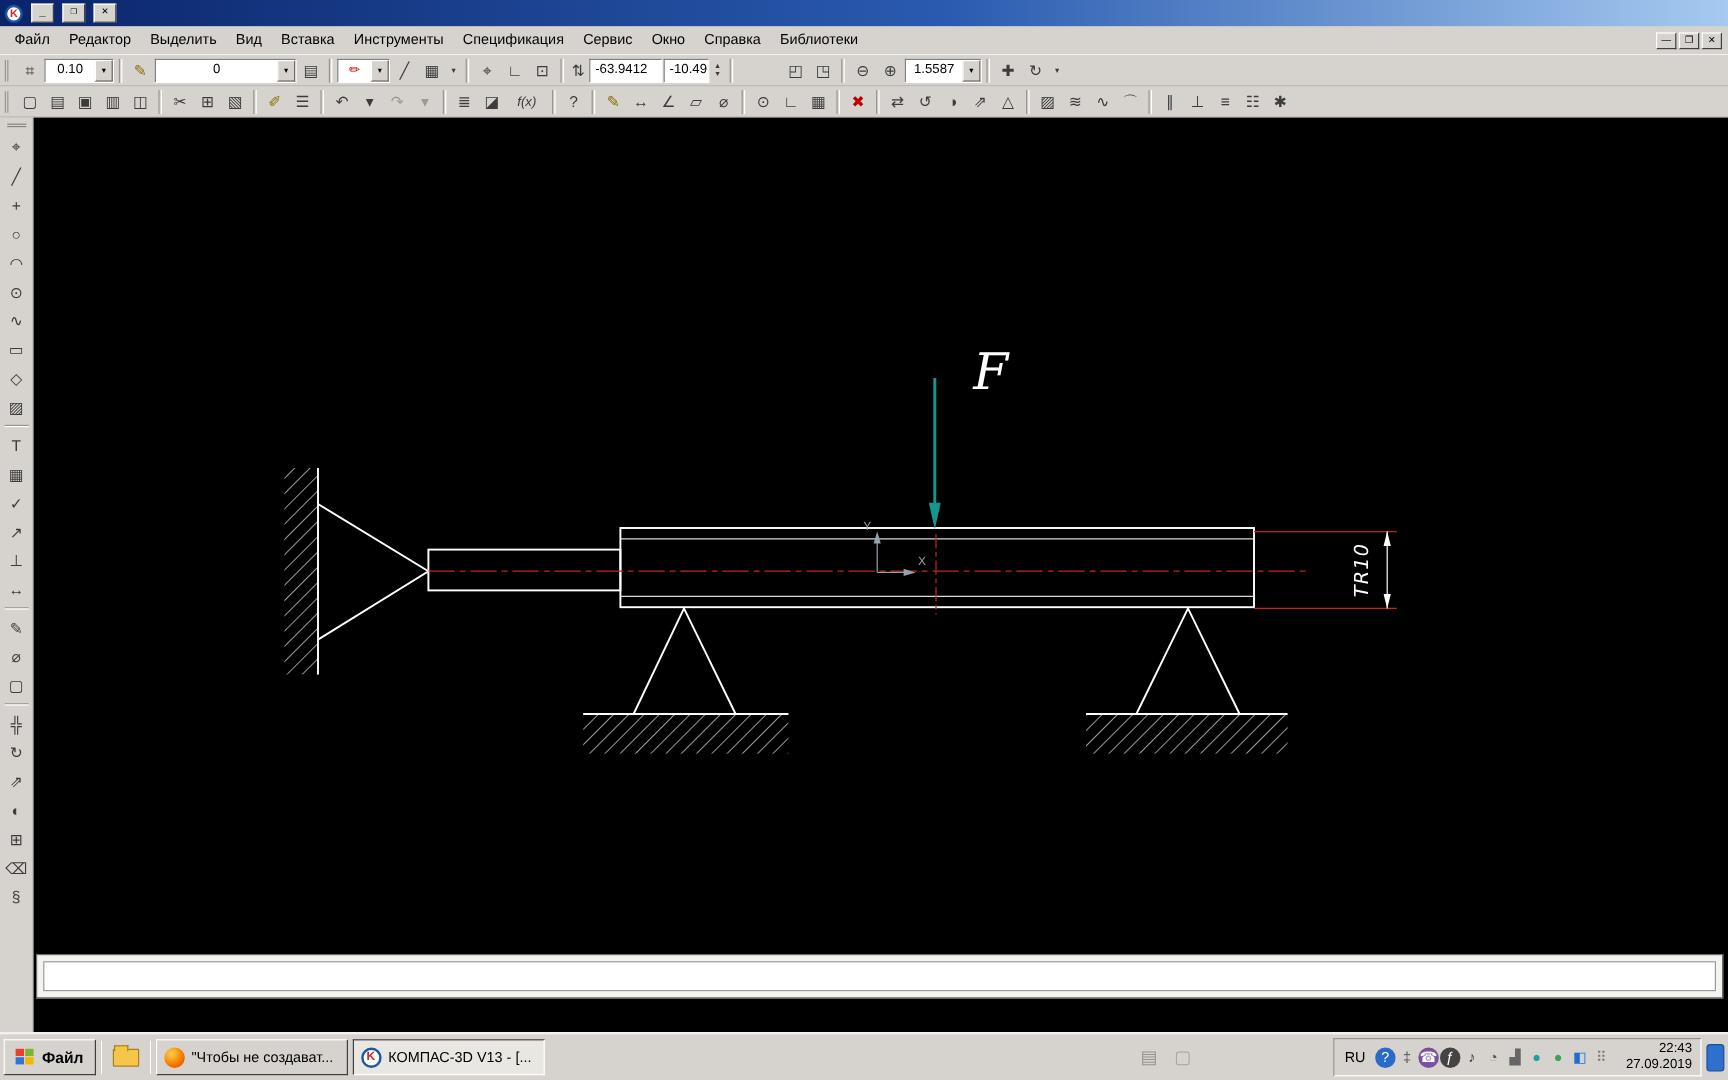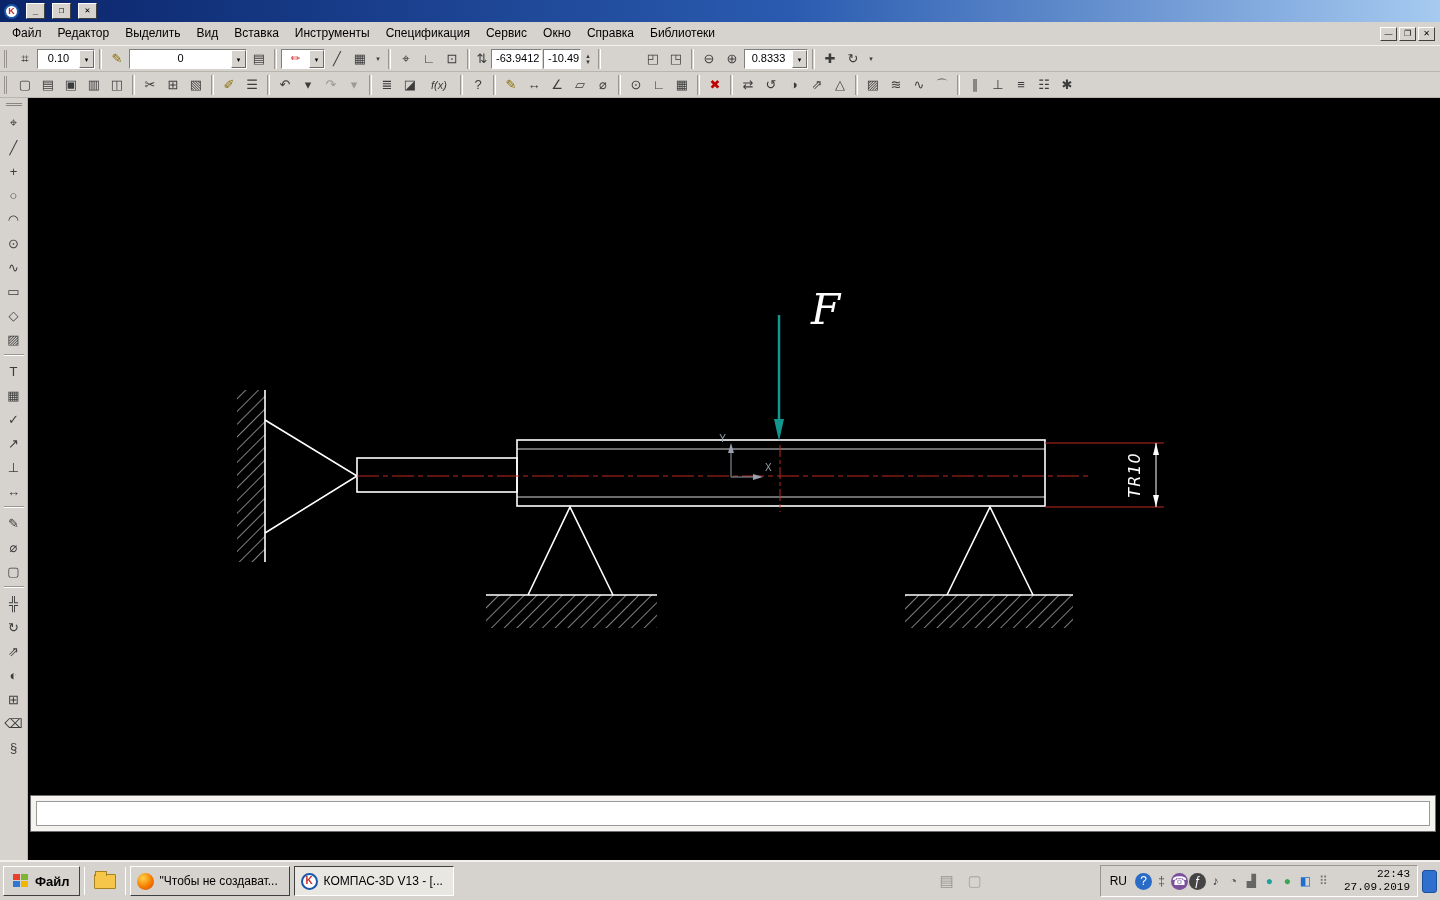--- a/index.html
+++ b/index.html
@@ -94,21 +94,21 @@
     background:radial-gradient(circle at 35% 30%,#ffd24a 0%,#f57c00 55%,#d84315 100%);}
   .kompas-icon{width:17px;height:17px;border-radius:50%;background:#fff;border:2px solid #1a57a8;color:#c62828;
     font-weight:bold;font-size:10px;line-height:12px;text-align:center;flex:none;}
   .mid-icons{display:flex;gap:6px;margin-left:auto;margin-right:110px;}
   .mid-icons .tb-icon{font-size:15px;}
   .tray{height:32px;display:flex;align-items:center;gap:6px;padding:0 7px;flex:none;
     border:1px solid;border-color:#9a968f #fff #fff #9a968f;}
   .lang{font-size:12px;padding:0 2px;text-align:center;}
   .tray-icon{width:17px;height:17px;display:inline-flex;align-items:center;justify-content:center;
     font-size:12px;flex:none;}
-  .clock{text-align:right;font-size:11px;line-height:13px;padding-left:6px;white-space:nowrap;font-family:Liberation Mono, monospace;}
+  .clock{text-align:right;font-size:11px;line-height:13px;padding-left:6px;white-space:nowrap;}
   .show-desktop{width:15px;height:23px;background:#2f6fce;border:1px solid #1a4f9e;border-radius:3px;flex:none;}
 </style>
 </head>
 <body>
 
 <div class="window">
 
   <div class="titlebar">
     <span class="app-circle">K</span>
     <span class="win-btn">_</span>
@@ -158,34 +158,34 @@
     </div>
     <span class="tb-icon">╱</span>
     <span class="tb-icon">▦</span>
     <span class="tb-icon" style="width:12px;font-size:7px">▾</span>
     <span class="tb-sep"></span>
     <span class="tb-icon">⌖</span>
     <span class="tb-icon">∟</span>
     <span class="tb-icon">⊡</span>
     <span class="tb-sep"></span>
     <span class="tb-icon" style="width:16px">⇅</span>
-    <span class="field" style="width:51px">-63.9412</span>
+    <span class="field" style="width:61px">-63.9412</span>
     <span class="field" style="width:38px">-10.4917</span>
     <span class="spinner">
       <span>▲</span>
       <span>▼</span>
     </span>
     <span class="tb-sep" style="margin-right:40px"></span>
     <span class="tb-icon">◰</span>
     <span class="tb-icon">◳</span>
     <span class="tb-sep"></span>
     <span class="tb-icon">⊖</span>
     <span class="tb-icon">⊕</span>
     <div class="combo" style="width:64px">
-      <span class="val" style="flex:1">0.8333</span>
+      <span class="val" style="flex:1">1.5587</span>
       <span class="drop">▾</span>
     </div>
     <span class="tb-sep"></span>
     <span class="tb-icon">✚</span>
     <span class="tb-icon">↻</span>
     <span class="tb-icon" style="width:12px;font-size:7px">▾</span>
   </div>
 
   <div class="toolbar">
     <span class="grip"></span>

